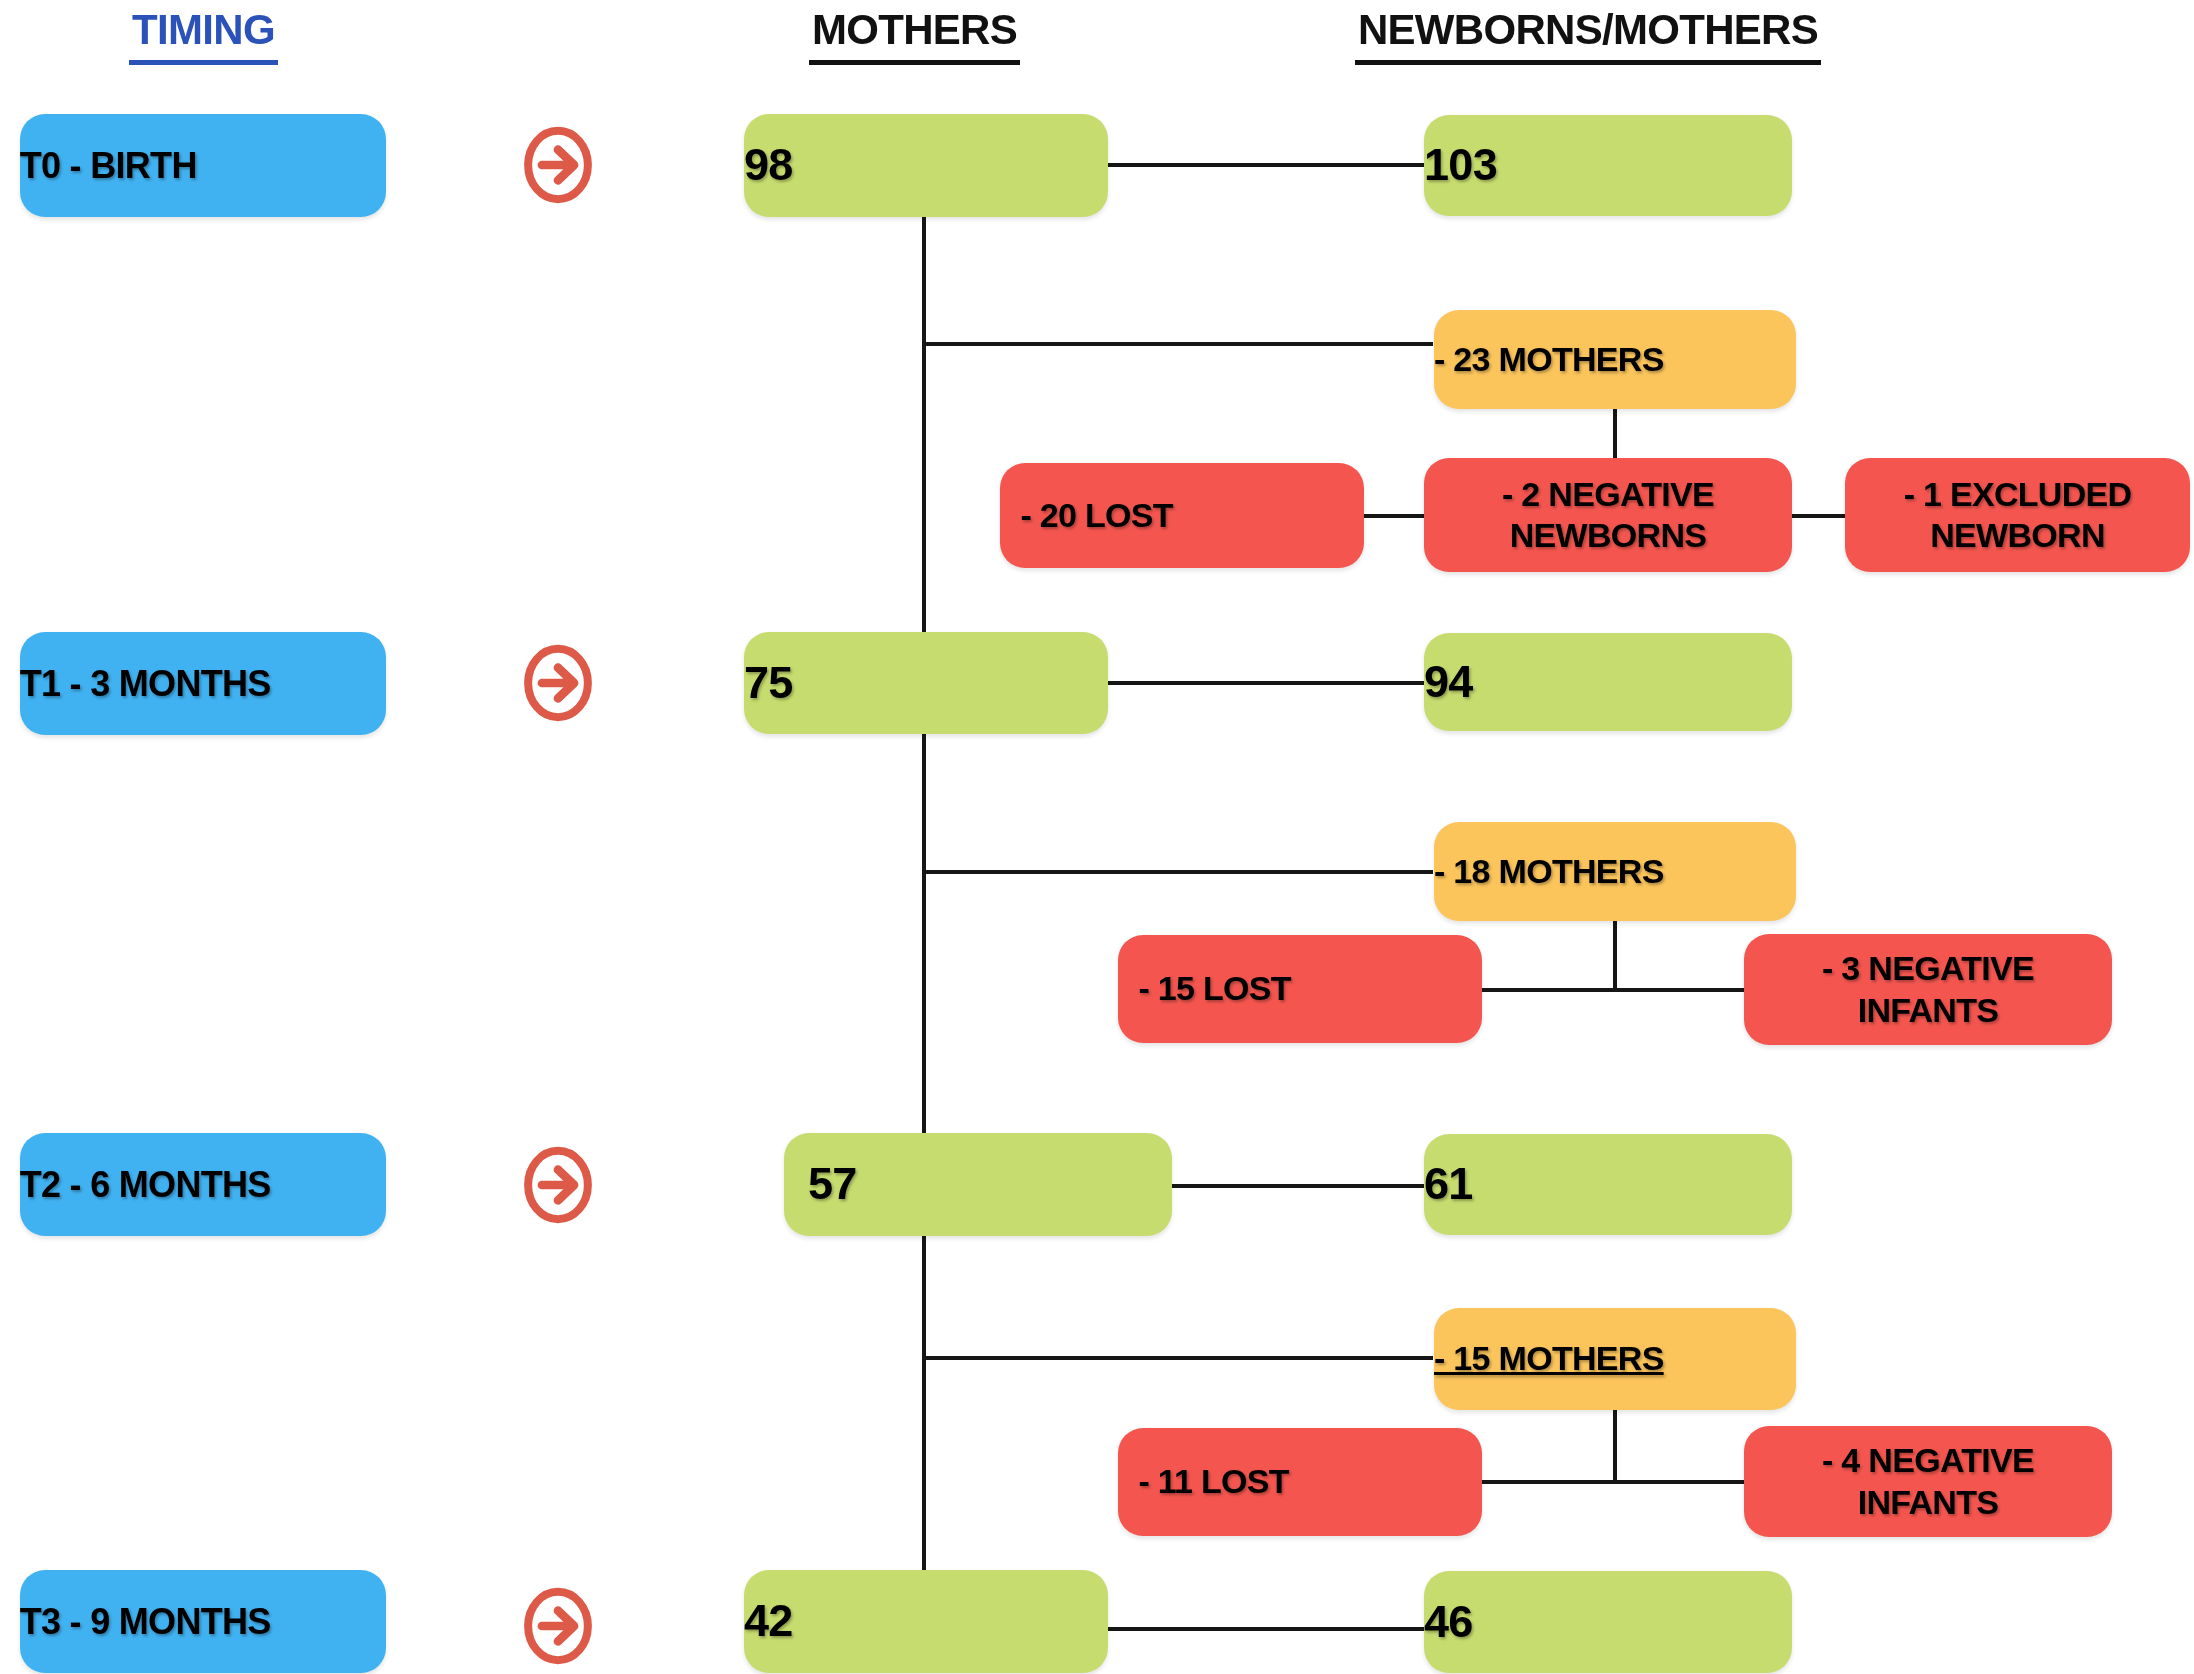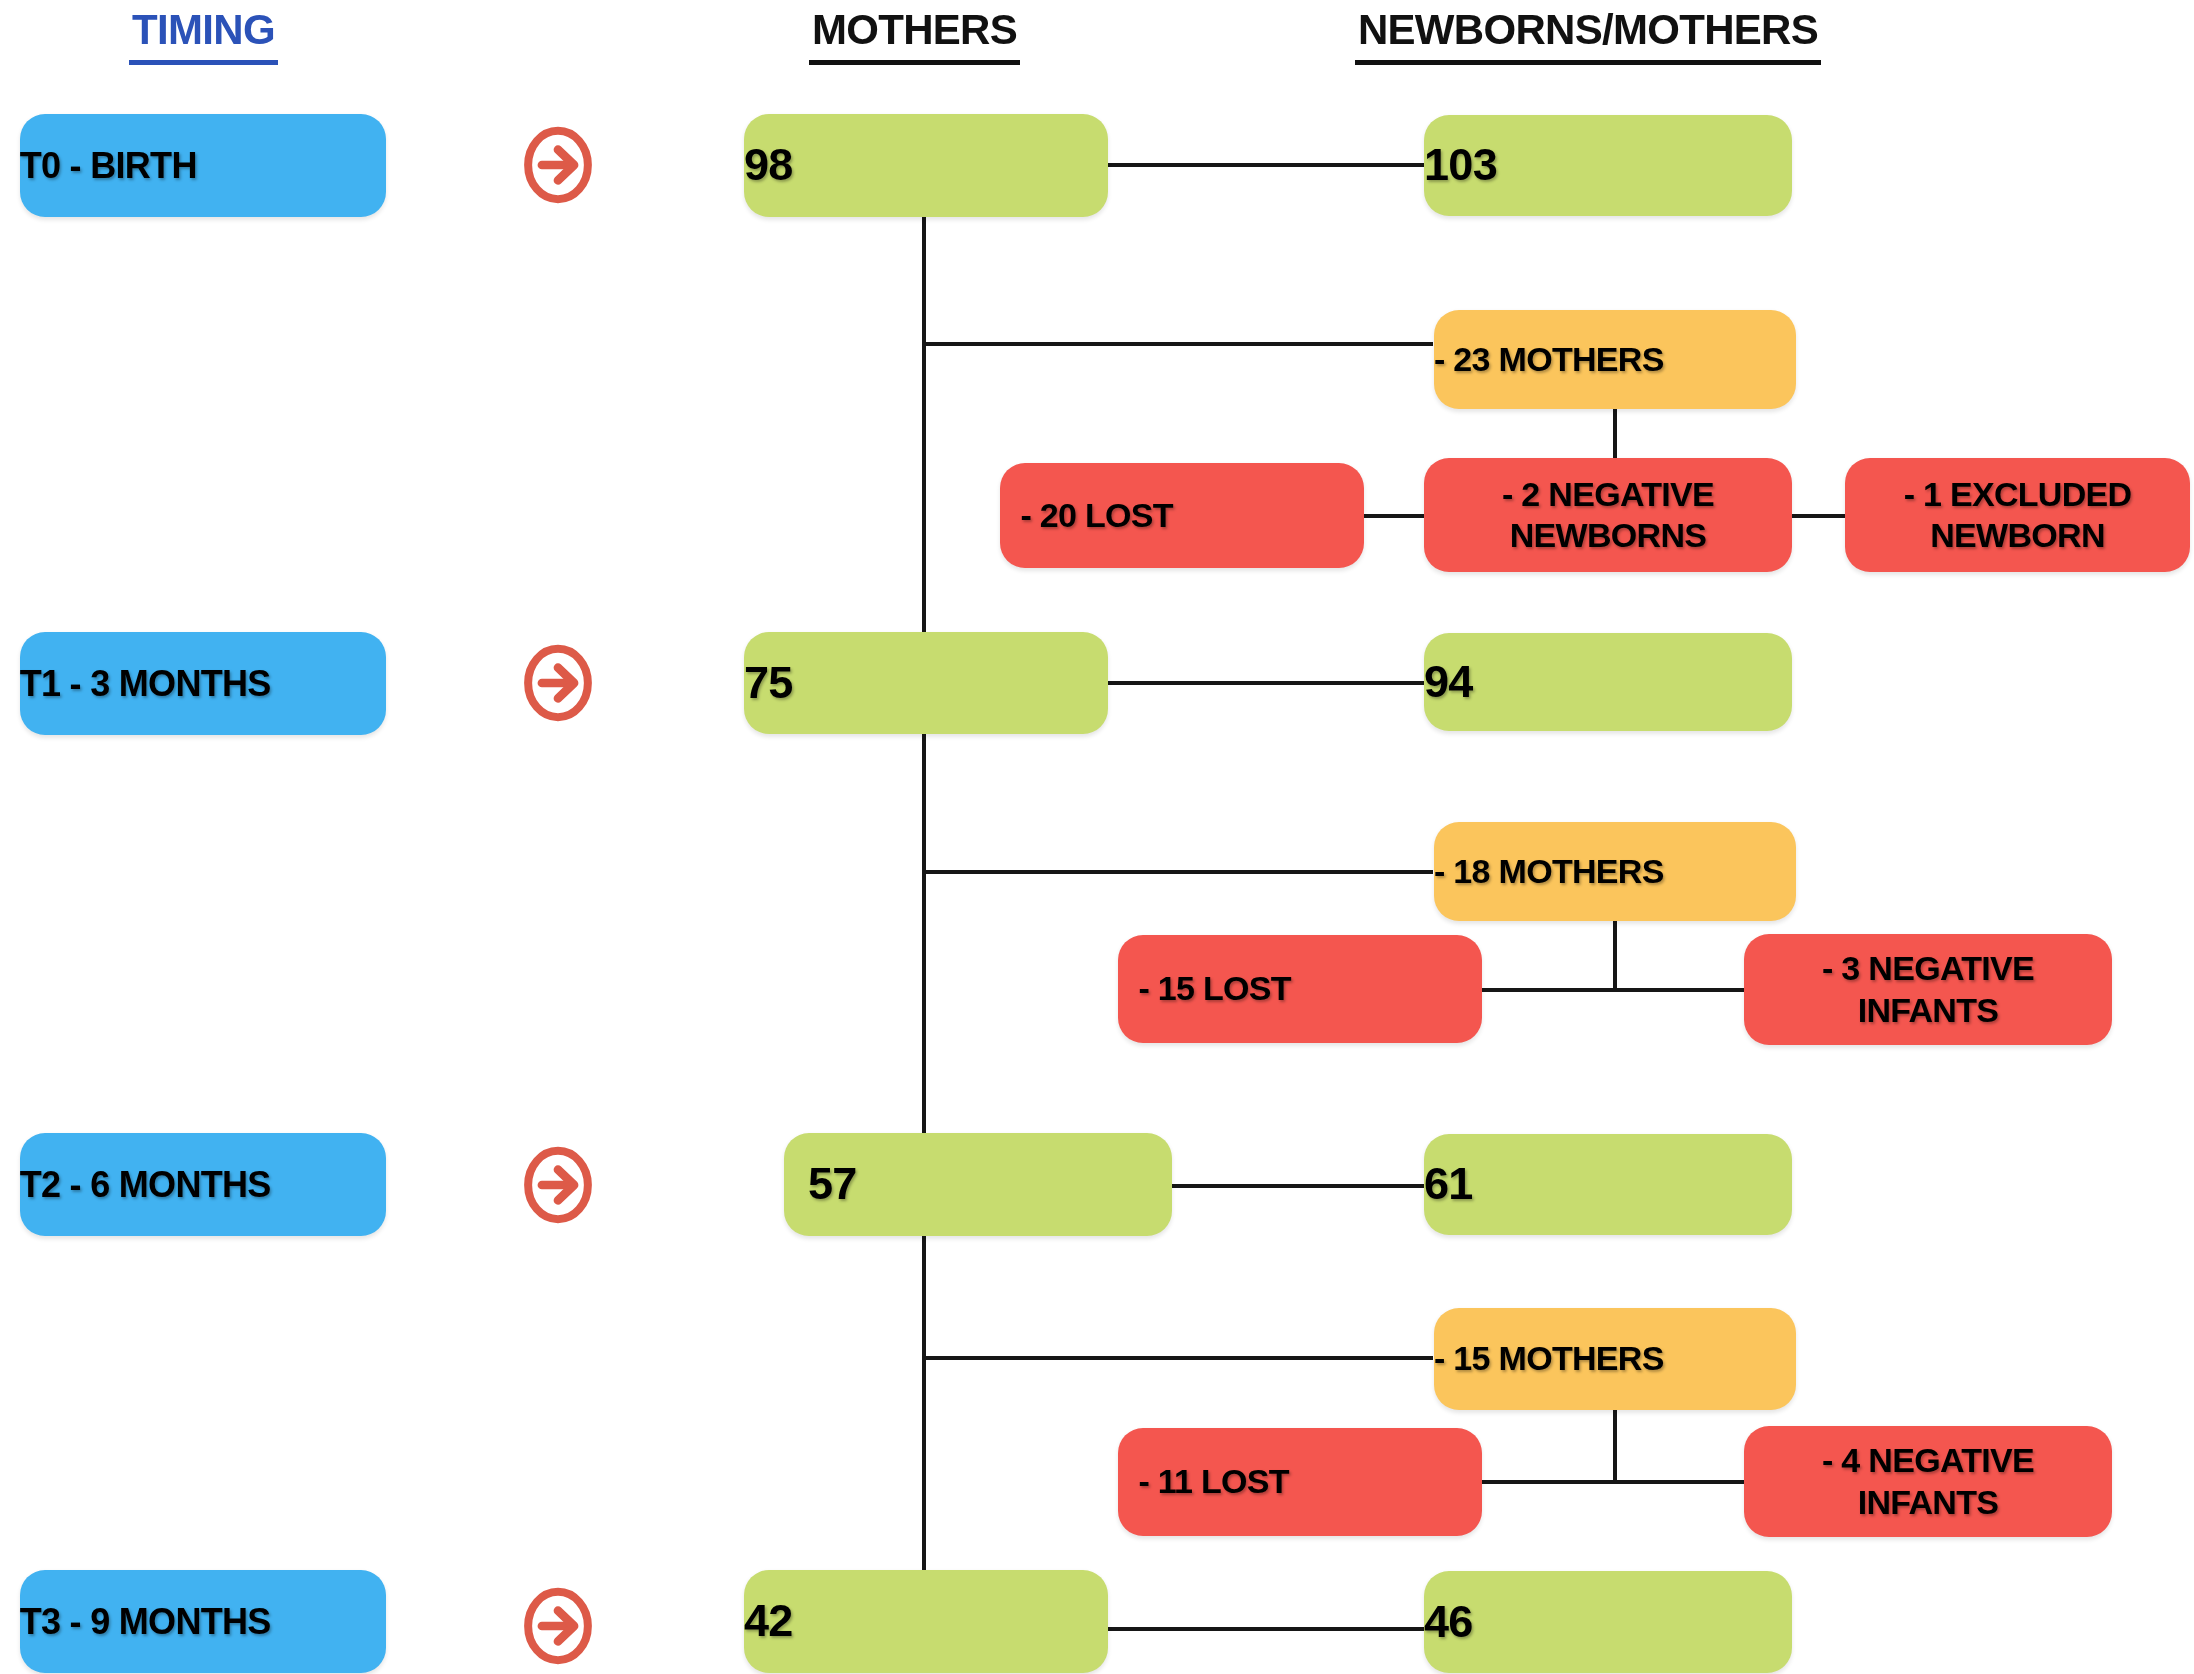--- a/index.html
+++ b/index.html
@@ -131,21 +131,21 @@
       <path d="M52 38 L74 59 L52 80" stroke-width="12" stroke-linecap="round" stroke-linejoin="round"></path>
     </svg>
   </div>
   <div class="box green" style="left:784px;top:1133px;width:364px;height:103px;padding-left:24px;">
     <span>57</span>
   </div>
   <div class="box green" style="left:1424px;top:1134px;width:368px;height:101px;">
     <span>61</span>
   </div>
 
-  <div class="box orange" style="left:1434px;top:1308px;width:362px;height:102px;">
+  <div class="box orange" style="left:1434px;top:1308px;width:362px;height:102px;text-decoration:underline;">
     <span>- 15 MOTHERS</span>
   </div>
   <div class="box red" style="left:1118px;top:1428px;width:364px;height:108px;">
     <span>- 11 LOST</span>
   </div>
   <div class="box red" style="left:1744px;top:1426px;width:368px;height:111px;">
     <span>- 4 NEGATIVE INFANTS</span>
   </div>
 
   <div class="box blue" style="left:19.7px;top:1570px;width:366px;height:103px;">

